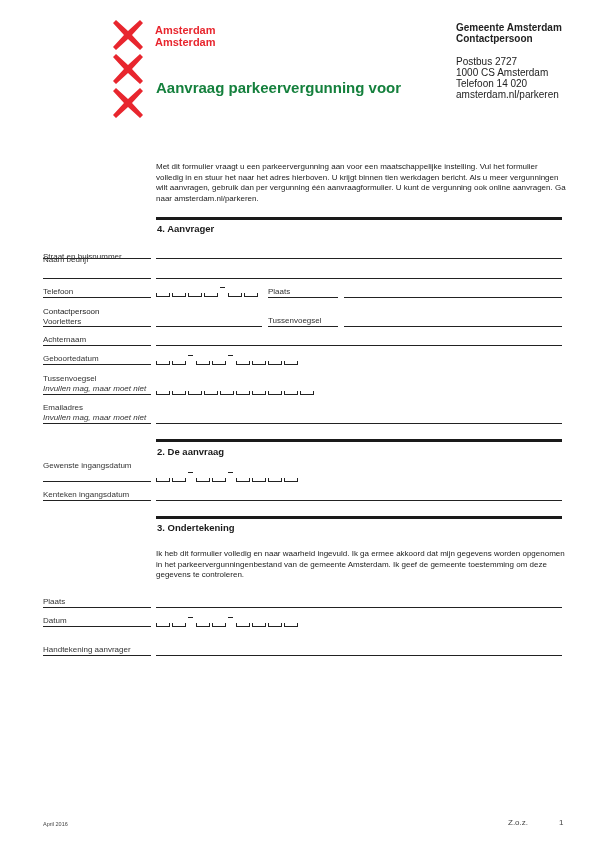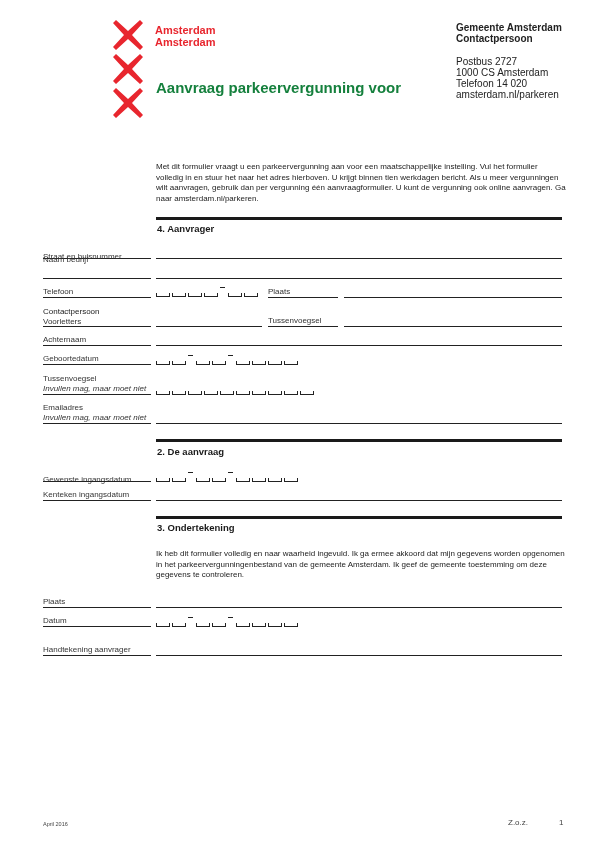--- a/index.html
+++ b/index.html
@@ -138,21 +138,21 @@
 <div class="lbl" style="top:403px">
   <div>Emailadres</div>
   <div><i>Invullen mag, maar moet niet</i></div>
 </div>
 <div class="lline" style="top:423px"></div>
 <div class="fline" style="top:423px; left:156px; width:406px"></div>
 
 <div class="sec-bar" style="top:439px"></div>
 <div class="sec-title" style="top:446px">2.  De aanvraag</div>
 
-<div class="lbl" style="top:475px">Gewenste ingangsdatum</div>
+<div class="lbl" style="top:461px">Gewenste ingangsdatum</div>
 <div class="lline" style="top:481px"></div>
 <div class="boxes" style="top:472px; left:156px">
   <div class="bx"></div>
     <div class="bx"></div>
     <div class="dash"></div>
     <div class="bx"></div>
     <div class="bx"></div>
     <div class="dash"></div>
     <div class="bx"></div>
     <div class="bx"></div>

